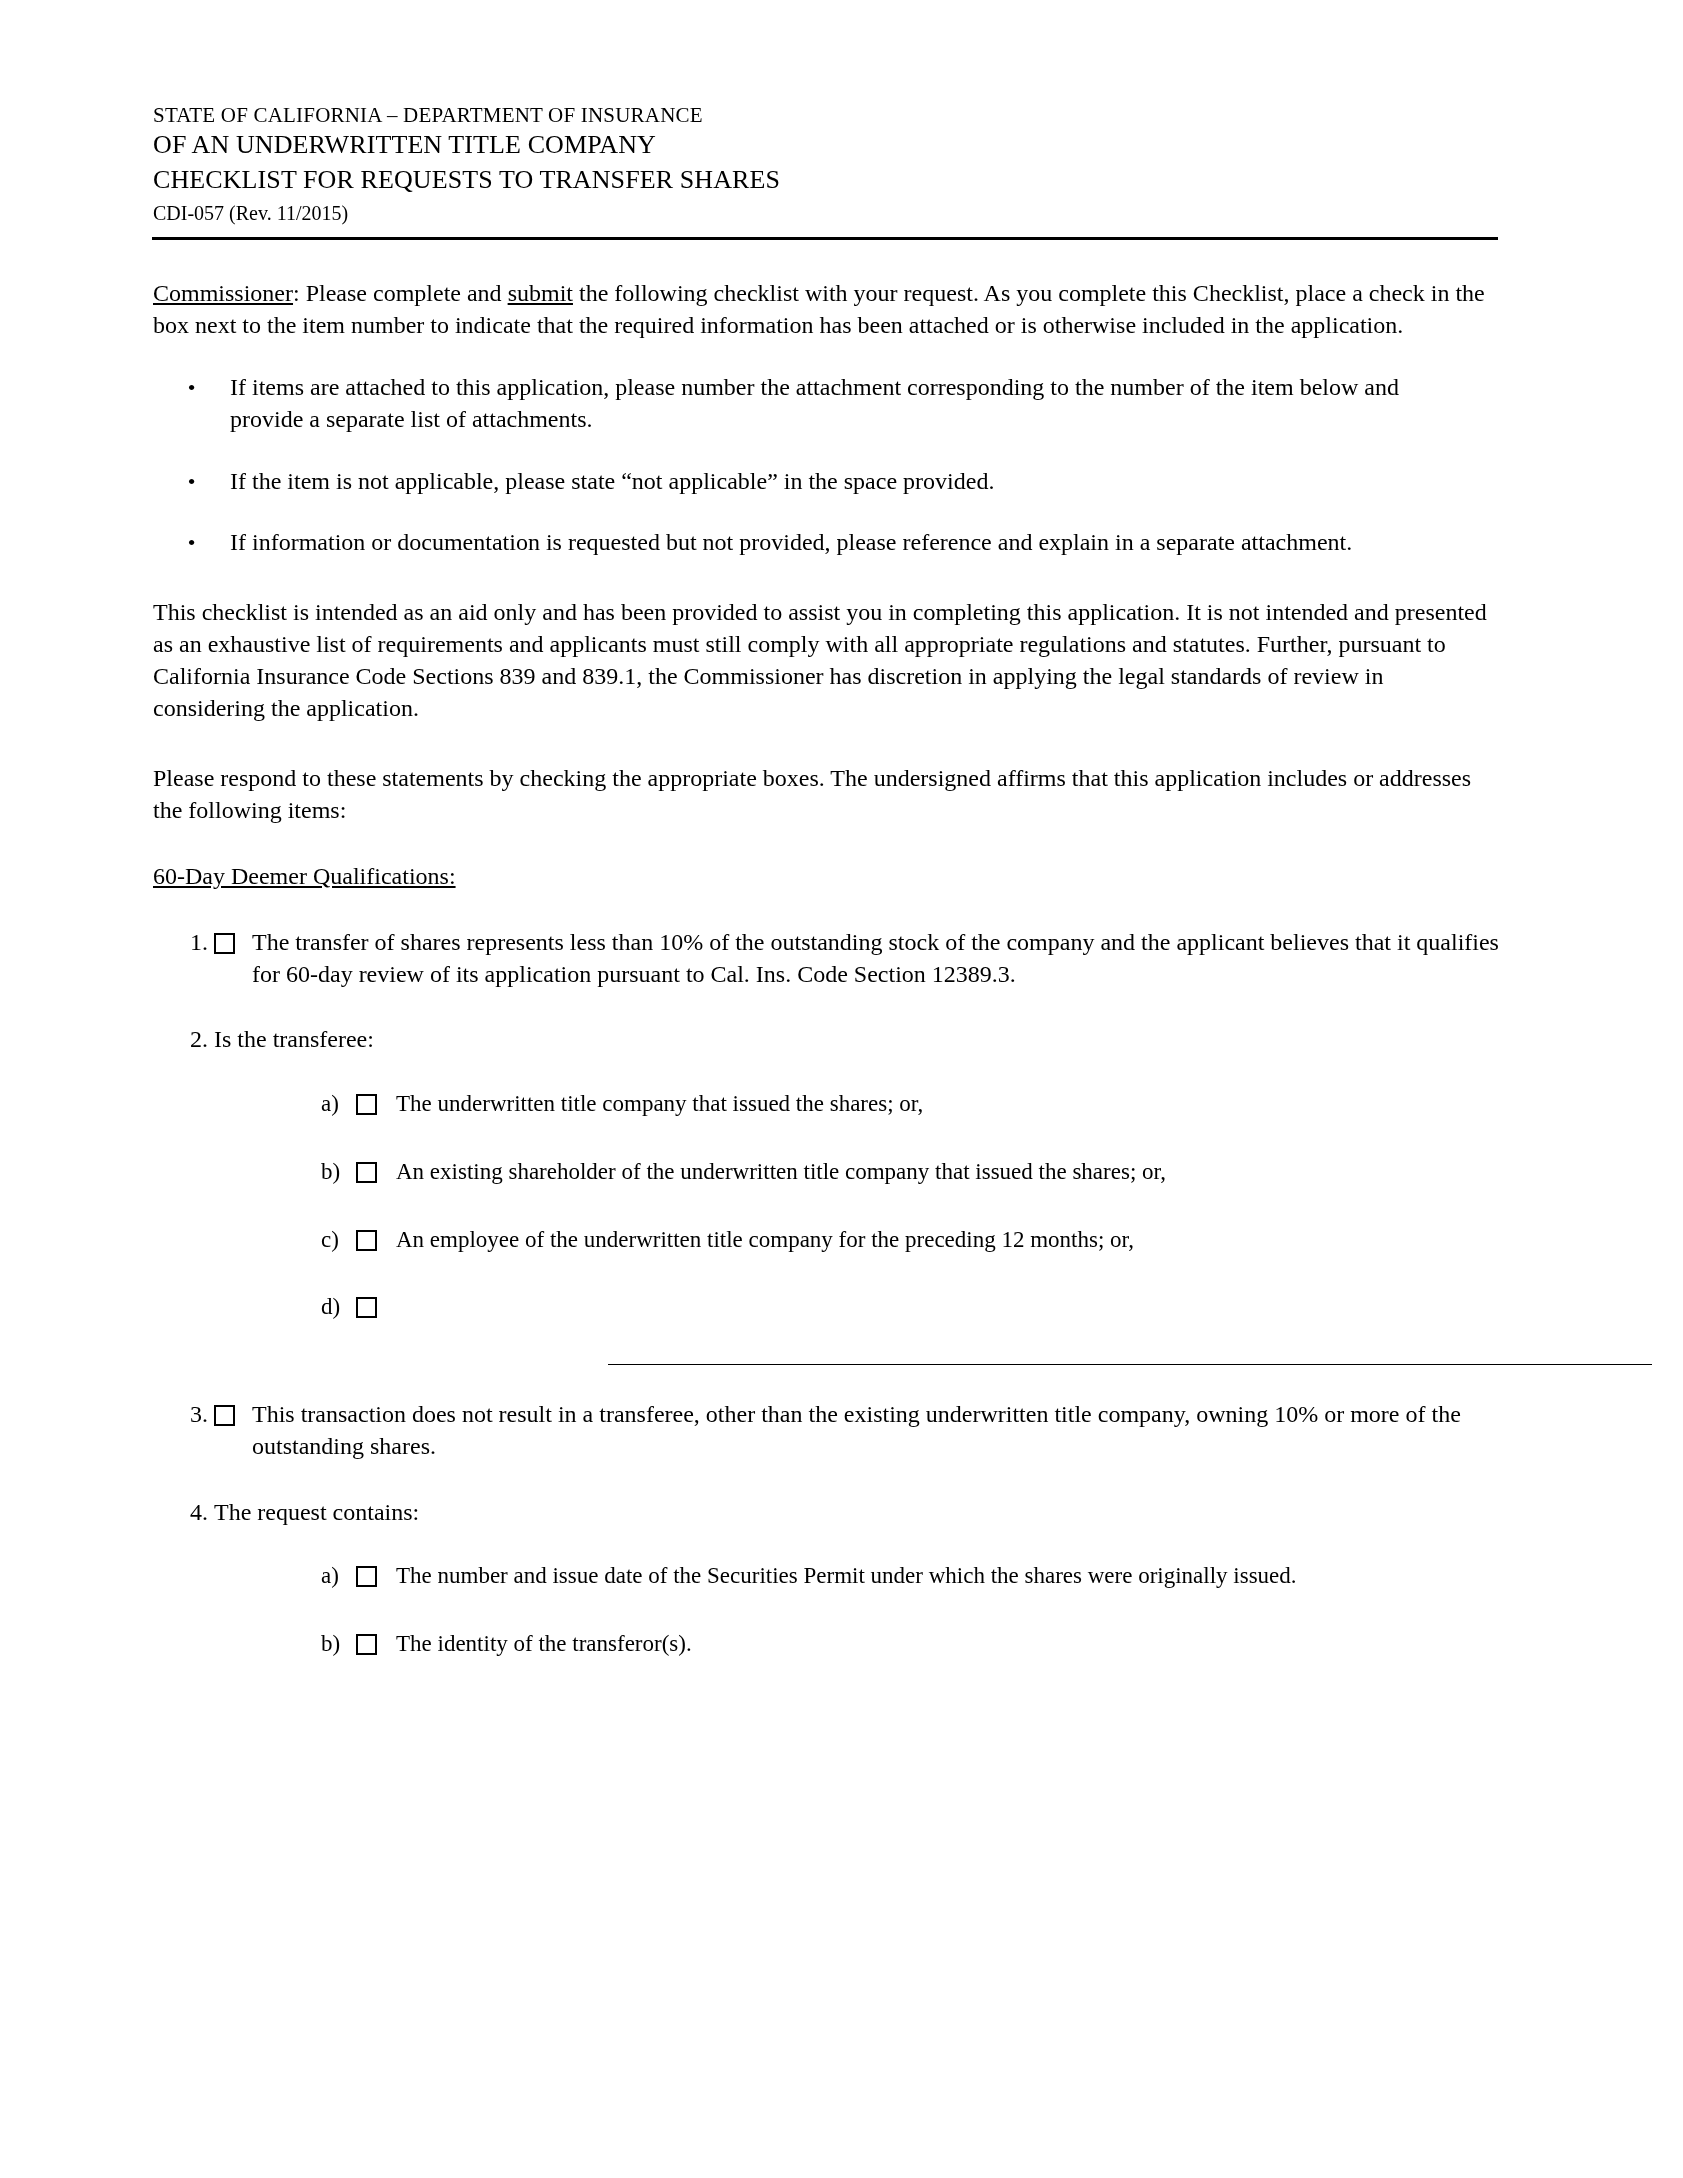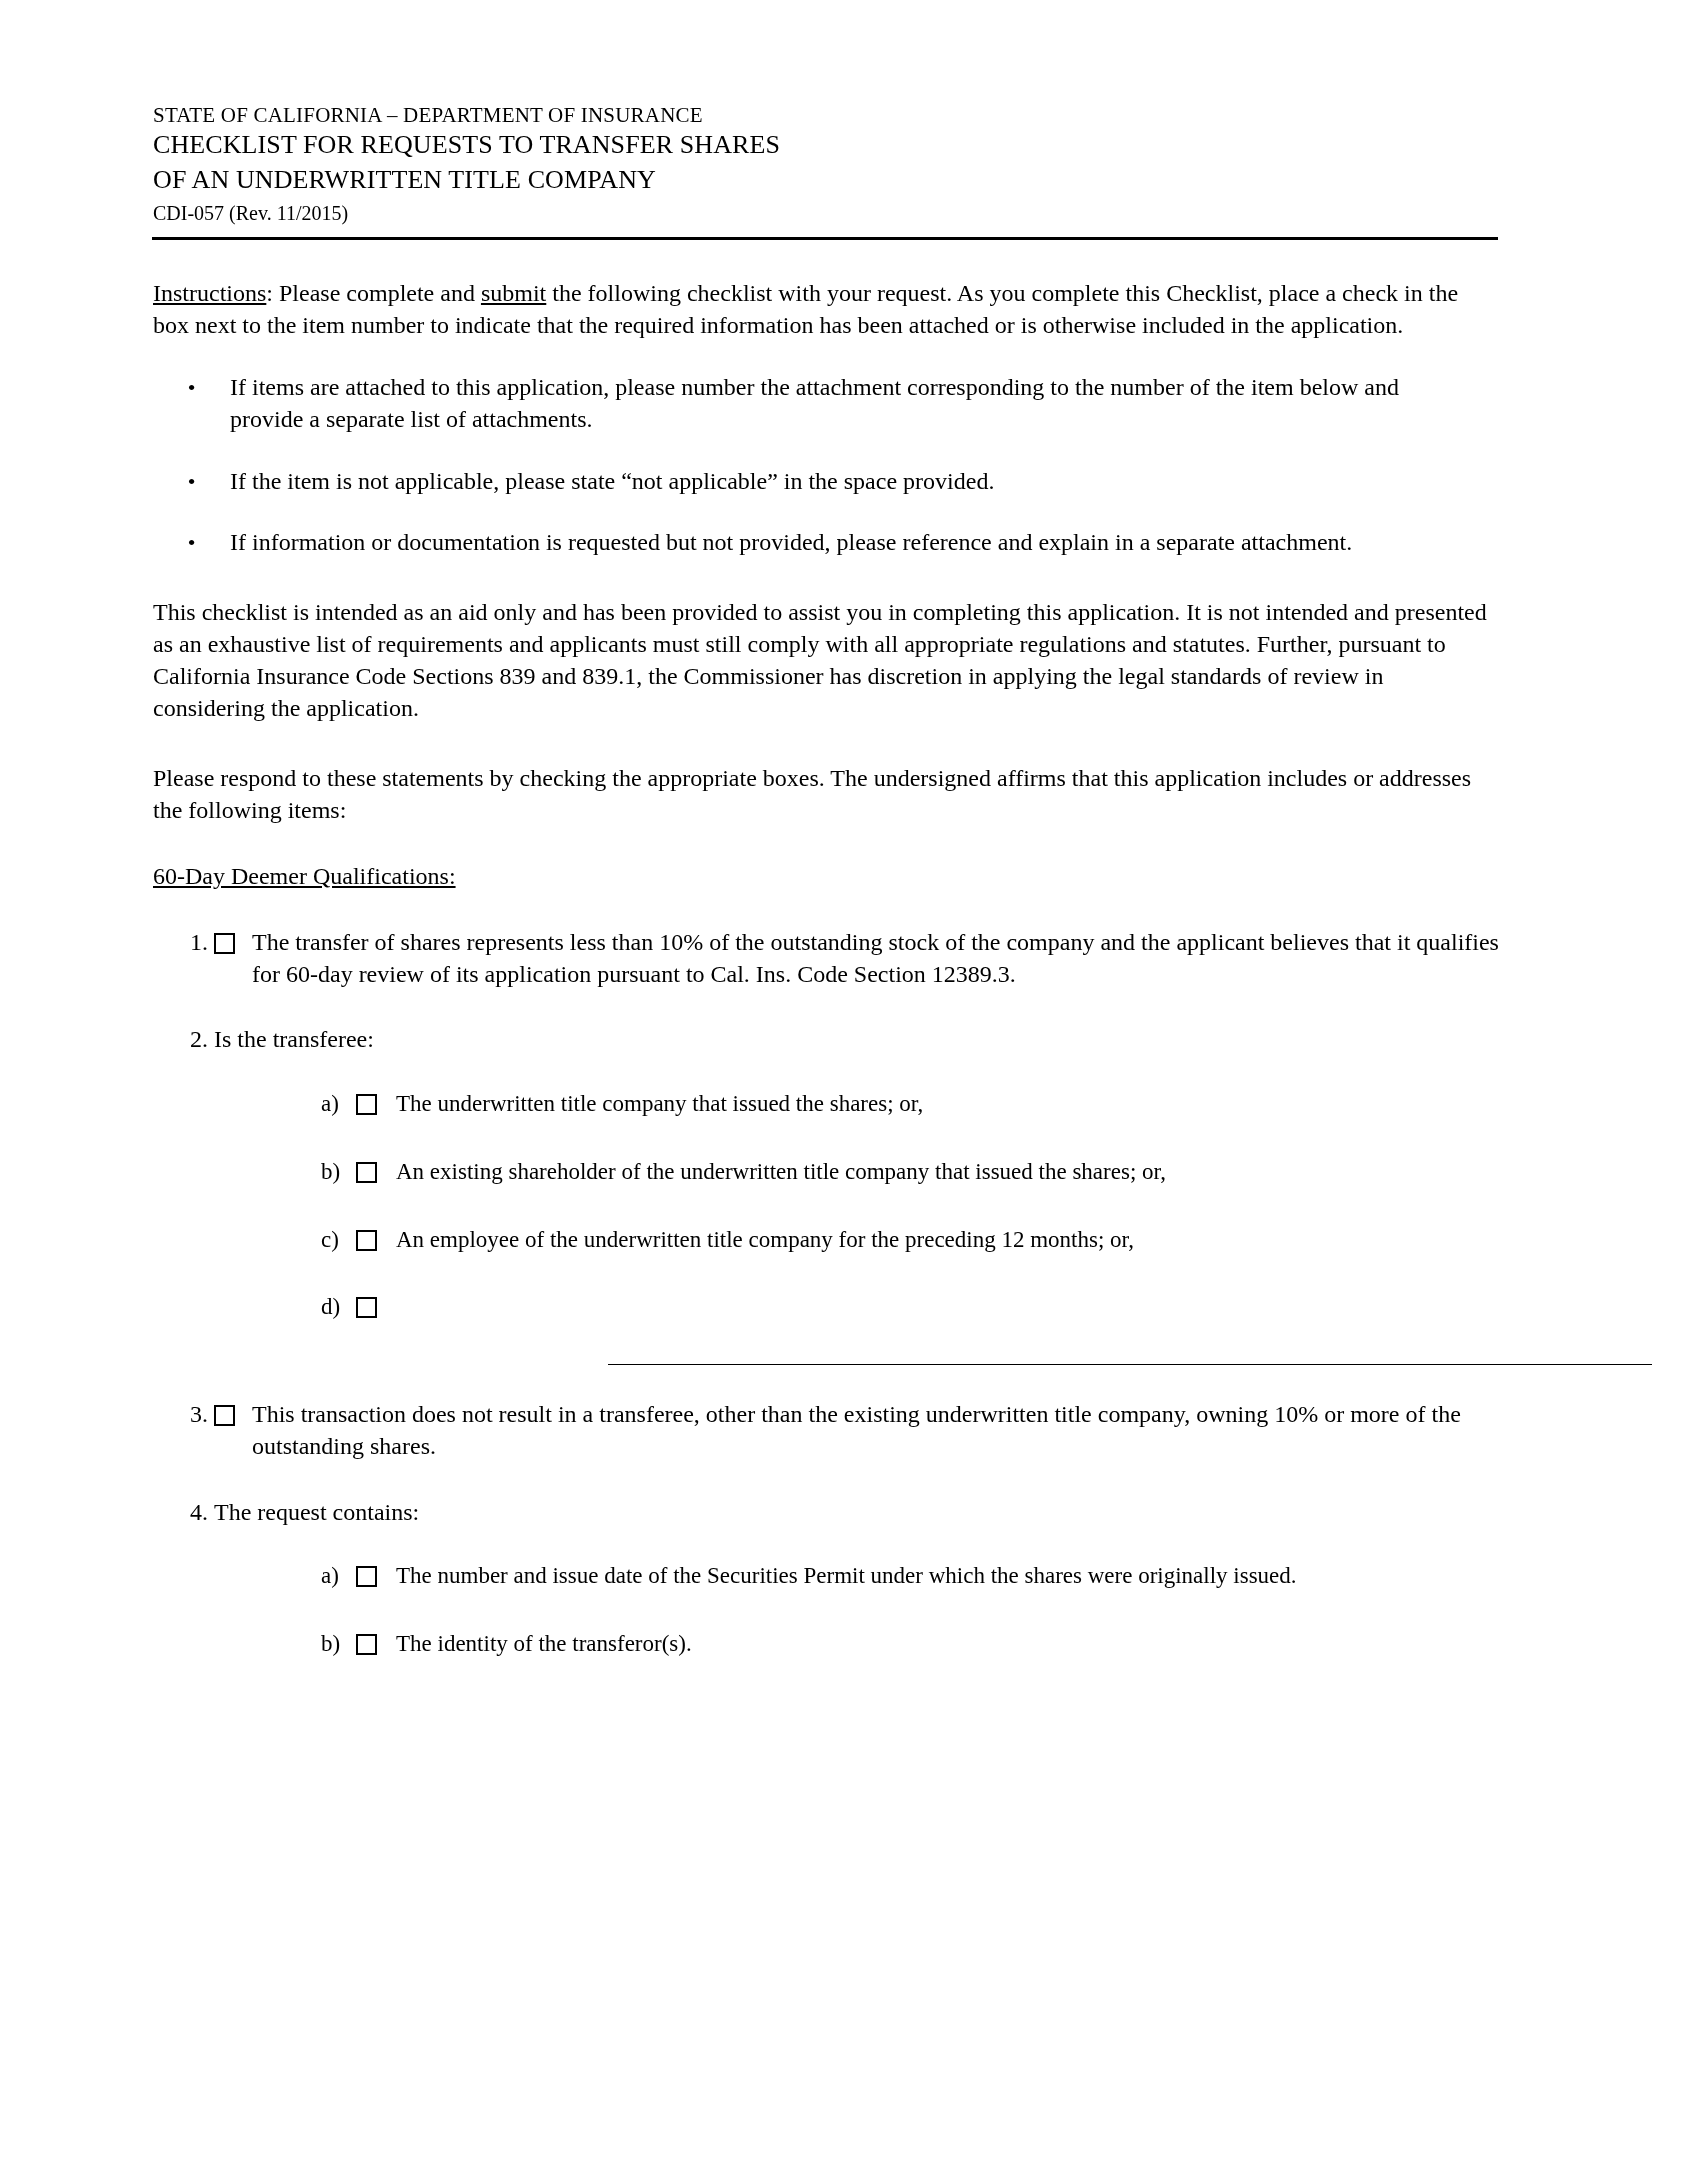--- a/index.html
+++ b/index.html
@@ -146,28 +146,28 @@
     margin-top: 36px;
   }
 </style>
 </head>
 <body>
 
 <div class="page">
 
   <div>
     <div class="hdr-line1">STATE OF CALIFORNIA – DEPARTMENT OF INSURANCE</div>
+    <div class="hdr-title">OF AN UNDERWRITTEN TITLE COMPANY</div>
     <div class="hdr-title">CHECKLIST FOR REQUESTS TO TRANSFER SHARES</div>
-    <div class="hdr-title">OF AN UNDERWRITTEN TITLE COMPANY</div>
     <div class="hdr-form">CDI-057 (Rev. 11/2015)</div>
     <div class="rule"></div>
   </div>
 
   <div class="para">
-    <u>Instructions</u><span>:</span><span> Please complete and </span><u>submit</u><span> the following checklist with your request. As you complete this Checklist, place a check in the box next to the item number to indicate that the required information has been attached or is otherwise included in the application.</span>
+    <u>Commissioner</u><span>:</span><span> Please complete and </span><u>submit</u><span> the following checklist with your request. As you complete this Checklist, place a check in the box next to the item number to indicate that the required information has been attached or is otherwise included in the application.</span>
   </div>
 
   <div class="bullets">
     <div class="bullet">
       <div class="dot">•</div>
       <div class="btext">If items are attached to this application, please number the attachment corresponding to the number of the item below and provide a separate list of attachments.</div>
     </div>
     <div class="bullet">
       <div class="dot">•</div>
       <div class="btext">If the item is not applicable, please state “not applicable” in the space provided.</div>

